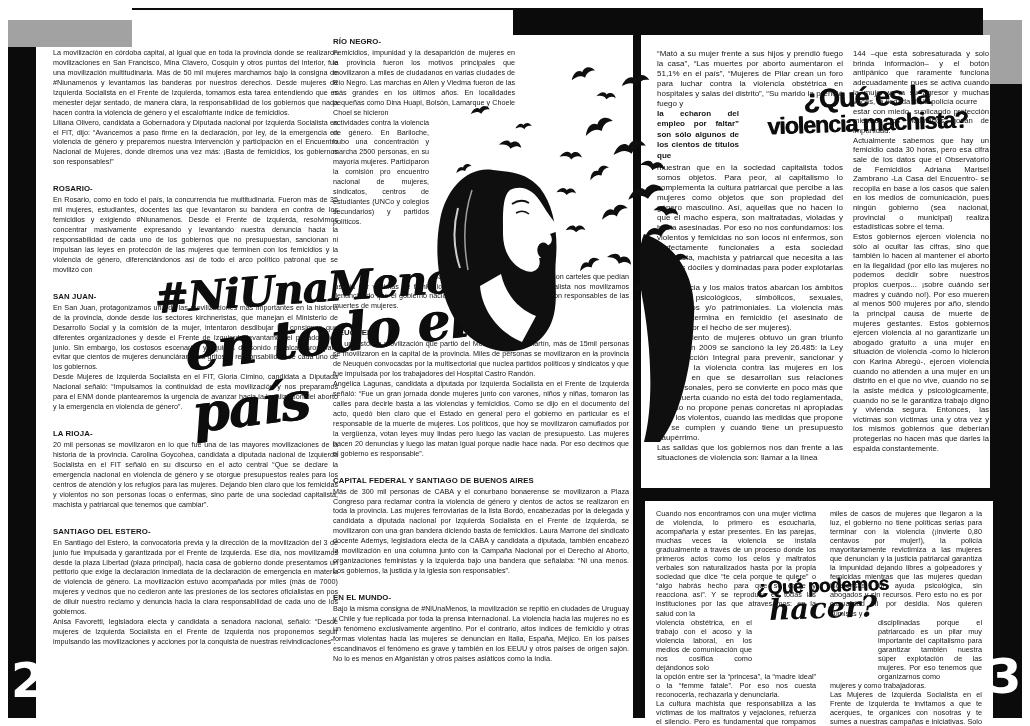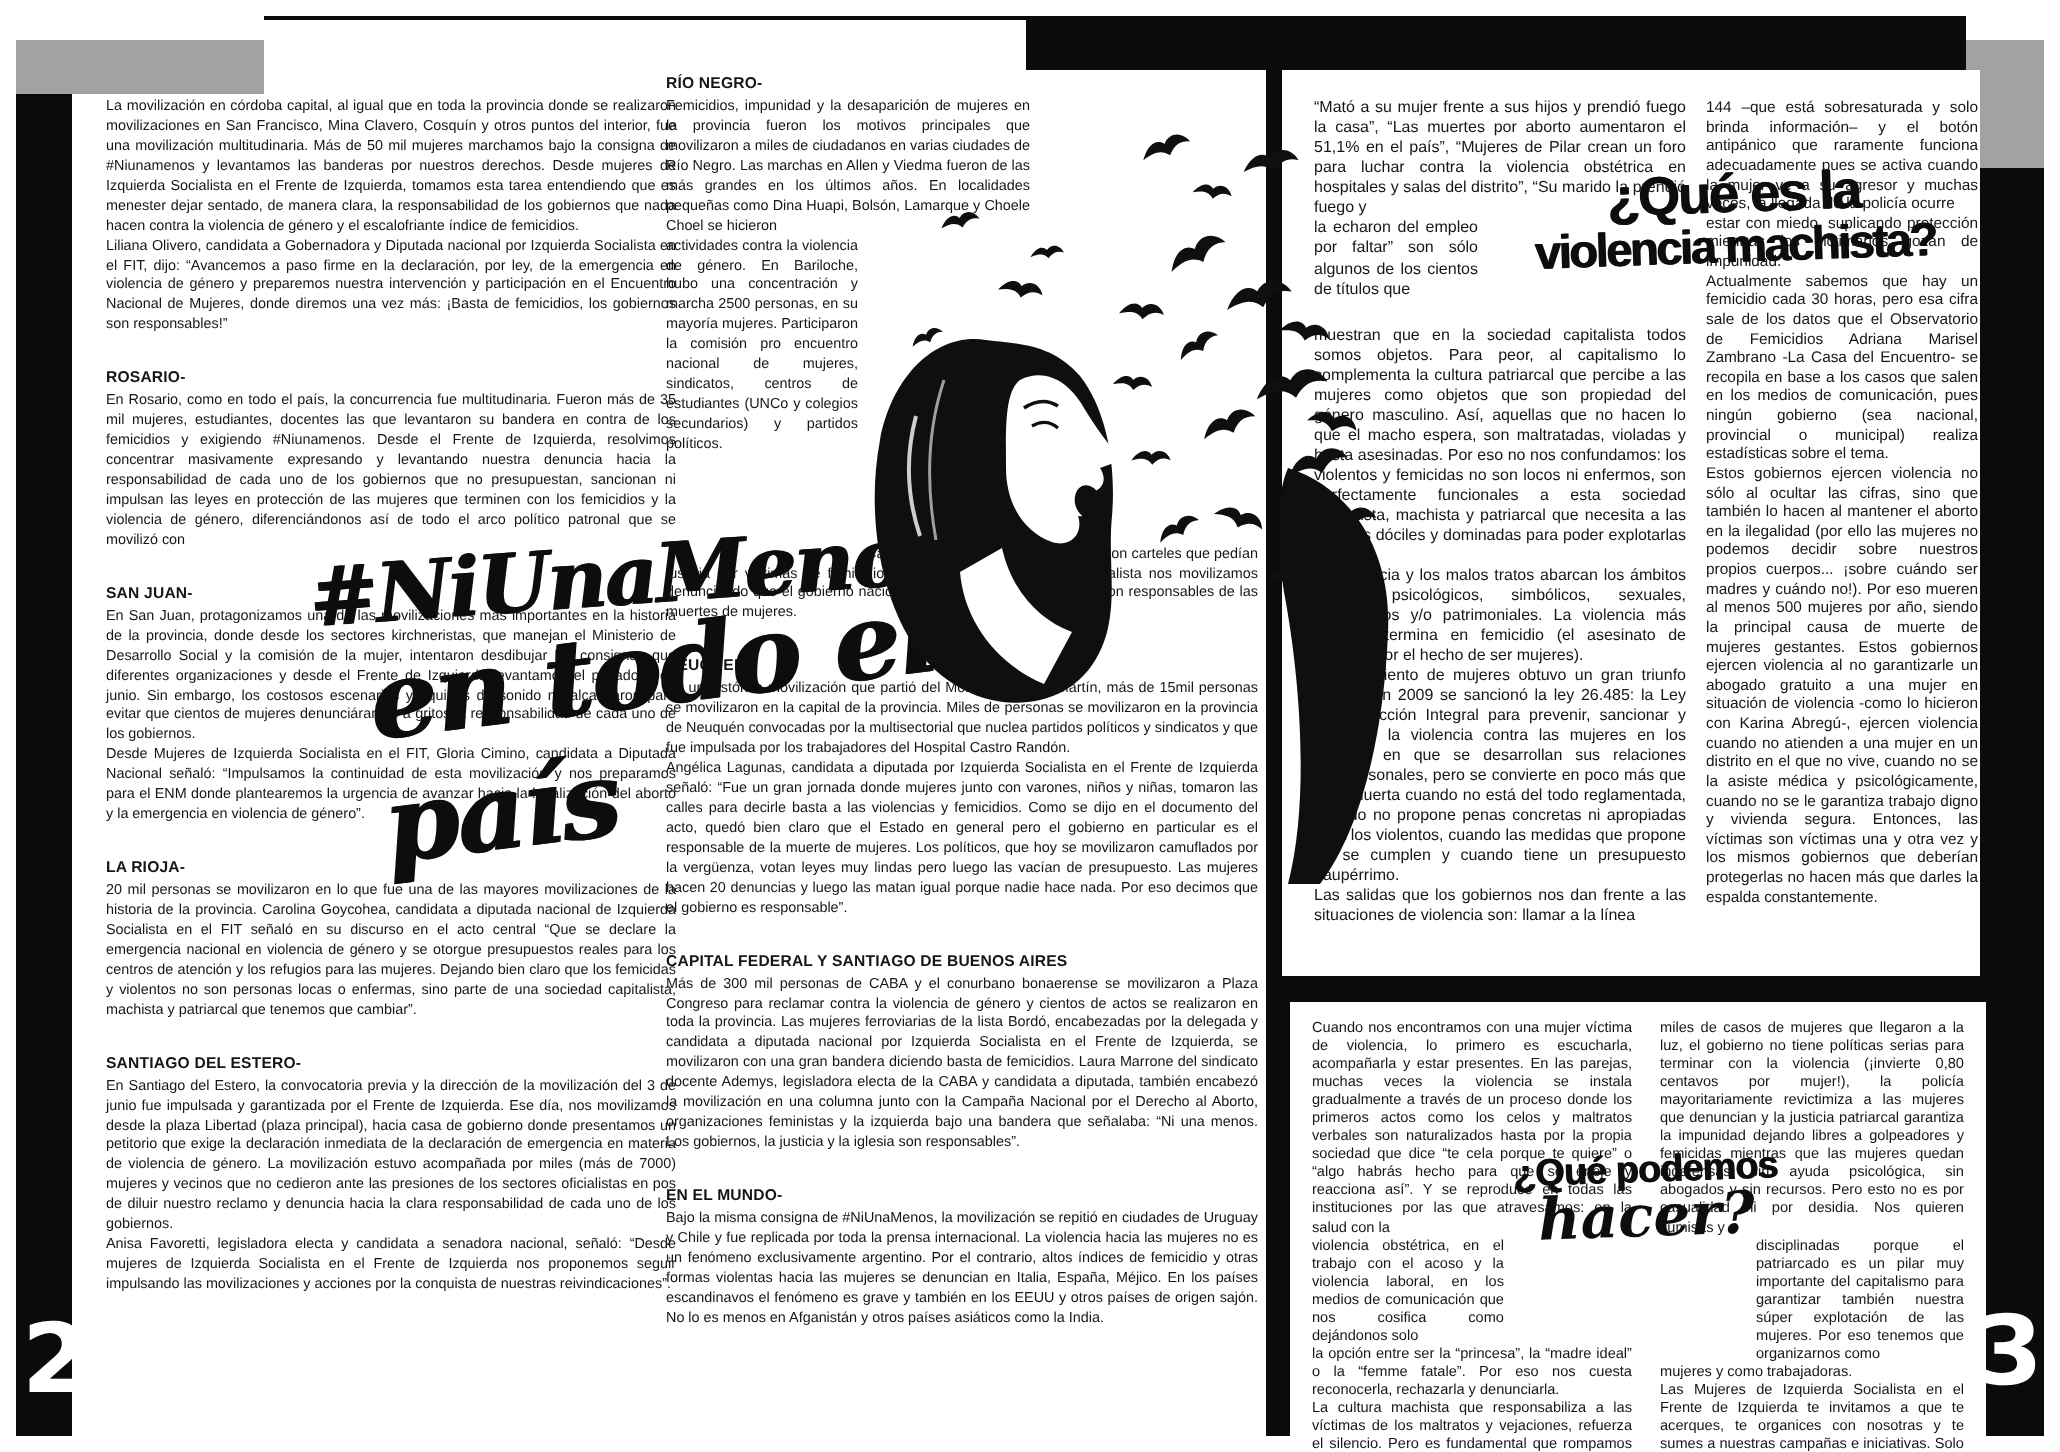--- a/index.html
+++ b/index.html
@@ -30,21 +30,21 @@
   .caption{text-indent:100px;margin-top:4px !important;}
   
   .banner{position:absolute;left:150px;top:256px;width:320px;transform:rotate(-4deg);pointer-events:none;color:#0d0d0d;}
   .banner .l1{font-family:"DejaVu Serif",serif;font-style:italic;font-weight:bold;font-size:41px;letter-spacing:-1px;text-shadow:1px 0 0 #0d0d0d;}
   .banner .l2{font-family:"DejaVu Serif",serif;font-style:italic;font-weight:bold;font-size:53px;letter-spacing:-1px;margin-left:28px;margin-top:-8px;transform:rotate(-3deg);text-shadow:1px 0 0 #0d0d0d;}
   
   .colC{position:absolute;left:16px;top:14px;width:186px;}
   .colD{position:absolute;left:212px;top:14px;width:136px;}
   .page-right-top p{font-size:8.0px;line-height:1.25;text-align:justify;margin:0;white-space:pre-line;}
   .colD p{font-size:7.7px;}
-  .n-left1{width:82px;font-size:8.0px;line-height:1.3;text-align:justify;min-height:54px;}
+  .n-left1{width:82px;font-size:8.0px;line-height:1.3;text-align:justify;min-height:54px;font-weight:bold;}
   .n-right1{width:80px;margin-left:auto;font-size:7.7px;line-height:1.3;text-align:justify;min-height:52px;}
   .title-machista{position:absolute;left:740px;top:76px;width:238px;text-align:center;transform:rotate(-2deg);color:#0d0d0d;pointer-events:none;}
   .title-machista .t1{font-size:27px;font-weight:900;letter-spacing:-1px;text-shadow:.6px 0 0 #0d0d0d;line-height:1;}
   .title-machista .t2{font-size:23.5px;font-weight:900;letter-spacing:-1.2px;text-shadow:.6px 0 0 #0d0d0d;line-height:1.1;}
   
   .colE{position:absolute;left:11px;top:8px;width:160px;}
   .colF{position:absolute;left:185px;top:8px;width:152px;}
   .page-right-bottom p{font-size:7.3px;line-height:1.24;text-align:justify;margin:0;white-space:pre-line;}
   .n-left2{width:96px;font-size:7.3px;line-height:1.24;text-align:justify;}
   .n-right2{width:104px;margin-left:auto;font-size:7.3px;line-height:1.24;text-align:justify;}

